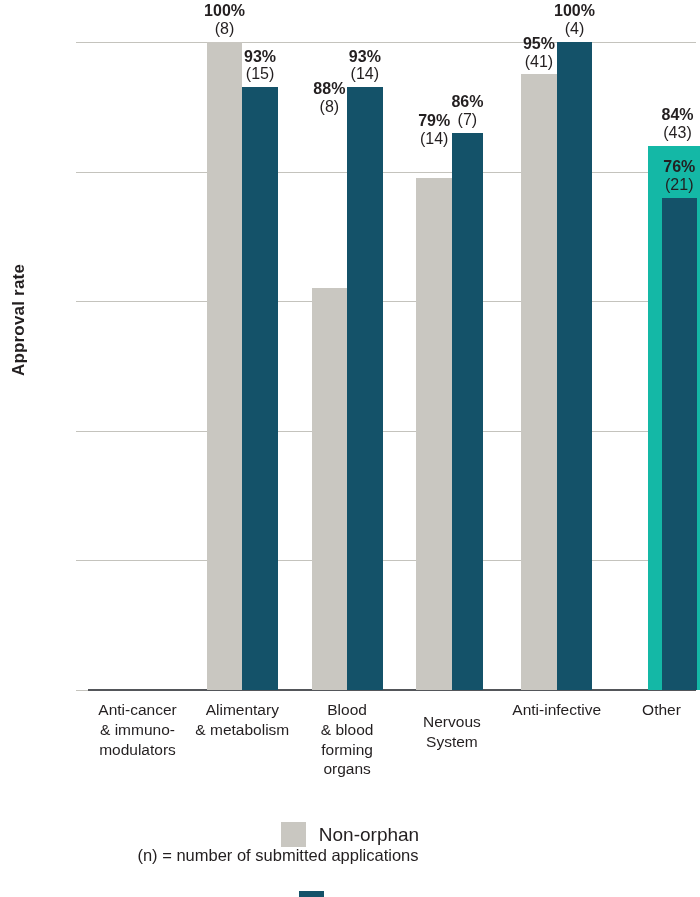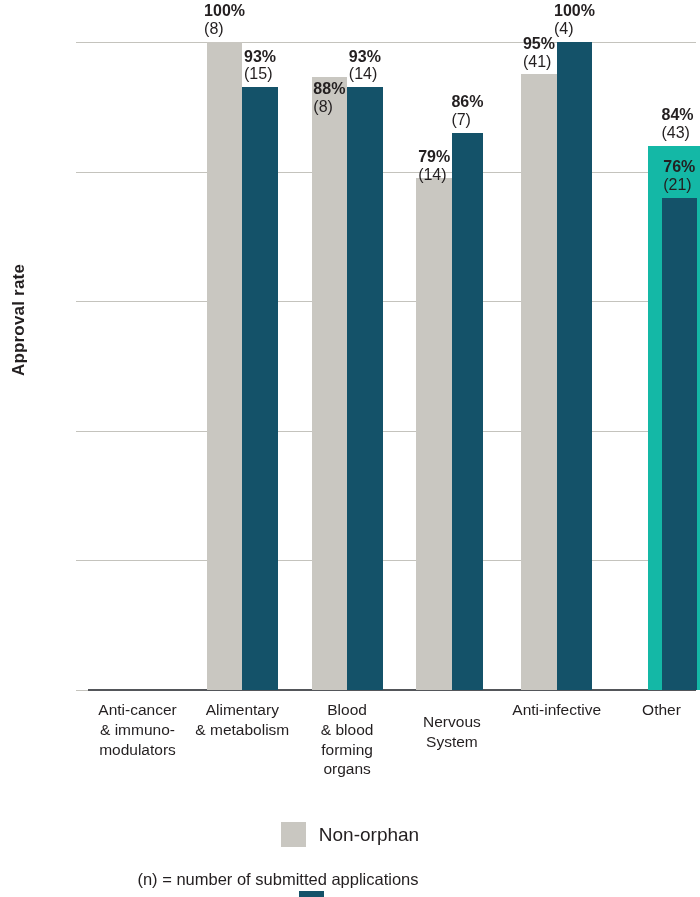--- a/index.html
+++ b/index.html
@@ -78,21 +78,21 @@
     position: absolute;
     bottom: 0;
   }
   .bar.nonorphan { left: 0; }
   .bar.orphan    { left: 50%; }
 
   .bar-label {
     position: absolute;
     left: 50%;
     transform: translateX(-50%);
-    text-align: left;
+    text-align: center;
     line-height: 1.12;
     white-space: nowrap;
     font-size: 15.5px;
   }
   .bar-label .pct {
     display: block;
     font-weight: bold;
     font-size: 16px;
     color: #231f20;
   }
@@ -137,21 +137,21 @@
   }
   .legend-text {
     font-size: 19px;
     color: #231f20;
     white-space: nowrap;
   }
 
   .footnote {
     position: absolute;
     left: 0;
-    top: 870px;
+    top: 846px;
     width: 556px;
     text-align: center;
     font-size: 16.5px;
     color: #231f20;
   }
 </style>
 </head>
 <body>
 
 <div id="chart-root">
@@ -179,36 +179,36 @@
           </div>
         </div>
         <div class="bar orphan" style="width: 35.5px; height: 602.64px; background: rgb(20, 82, 105);">
           <div class="bar-label" style="bottom: 606.64px;">
             <span class="pct">93%</span>
             <span class="n">(15)</span>
           </div>
         </div>
       </div>
       <div class="group" style="left: 223.6px; width: 71px;">
-        <div class="bar nonorphan" style="width: 35.5px; height: 613px; background: rgb(201, 199, 193);">
+        <div class="bar nonorphan" style="width: 35.5px; height: 402px; background: rgb(201, 199, 193);">
           <div class="bar-label" style="bottom: 574.24px;">
             <span class="pct">88%</span>
             <span class="n">(8)</span>
           </div>
         </div>
         <div class="bar orphan" style="width: 35.5px; height: 602.64px; background: rgb(20, 82, 105);">
           <div class="bar-label" style="bottom: 606.64px;">
             <span class="pct">93%</span>
             <span class="n">(14)</span>
           </div>
         </div>
       </div>
       <div class="group" style="left: 328.4px; width: 71px;">
         <div class="bar nonorphan" style="width: 35.5px; height: 511.92px; background: rgb(201, 199, 193);">
-          <div class="bar-label" style="bottom: 506px;">
+          <div class="bar-label" style="bottom: 542px;">
             <span class="pct">79%</span>
             <span class="n">(14)</span>
           </div>
         </div>
         <div class="bar orphan" style="width: 31px; height: 557.28px; background: rgb(20, 82, 105);">
           <div class="bar-label" style="bottom: 561.28px;">
             <span class="pct">86%</span>
             <span class="n">(7)</span>
           </div>
         </div>

